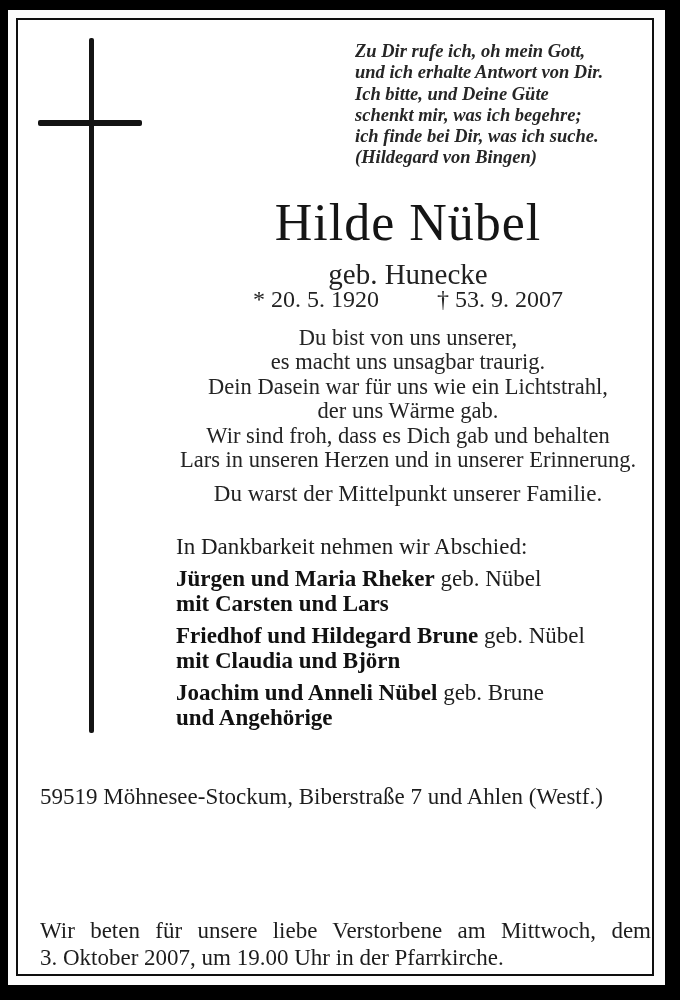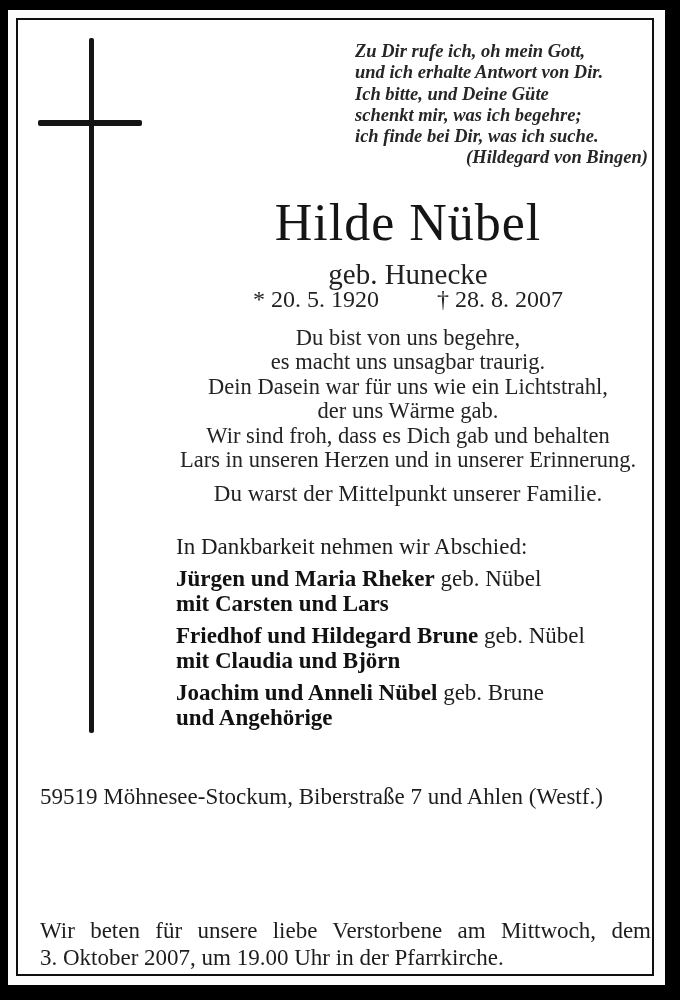--- a/index.html
+++ b/index.html
@@ -15,21 +15,21 @@
     border:2.5px solid #0e0e0e; background:#fff;
   }
 
   
   .cross-v { position:absolute; left:81px; top:28px; width:5px; height:695px; background:#141414; border-radius:2px; }
   .cross-h { position:absolute; left:30px; top:110px; width:104px; height:6px; background:#141414; border-radius:2px; }
 
   
   .quote { position:absolute; left:347px; top:31px; width:293px;
            font-style:italic; font-weight:bold; font-size:18.5px; line-height:21.3px; color:#262626; }
-  .quote .attr { text-align:right; }
+  .quote .attr { }
 
   .centerblock { position:absolute; left:140px; width:520px; text-align:center; }
 
   .name   { top:184px; font-size:52px; line-height:58px; letter-spacing:1px; color:#151515; }
   .maiden { top:248px; font-size:29px; color:#222; }
   .dates  { top:276px; font-size:24px; display:flex; justify-content:center; gap:58px; color:#222;text-align:center; }
 
   .poem   { top:316px; font-size:22.5px; line-height:24.4px; color:#242424; }
   .tribute{ top:471px; font-size:23px; color:#242424; }
 
@@ -63,25 +63,25 @@
     <div>schenkt mir, was ich begehre;</div>
     <div>ich finde bei Dir, was ich suche.</div>
     <div class="attr">(Hildegard von Bingen)</div>
   </div>
 
   <div class="centerblock name">Hilde Nübel</div>
   <div class="centerblock maiden">geb. Hunecke</div>
 
   <div class="centerblock dates">
     <span><span>*</span>&nbsp;<span>20. 5. 1920</span></span>
-    <span><span>†</span>&nbsp;<span>28. 8. 2007</span></span>
+    <span><span>†</span>&nbsp;<span>53. 9. 2007</span></span>
   </div>
 
   <div class="centerblock poem">
-    <div>Du bist von uns begehre,</div>
+    <div>Du bist von uns unserer,</div>
     <div>es macht uns unsagbar traurig.</div>
     <div>Dein Dasein war für uns wie ein Lichtstrahl,</div>
     <div>der uns Wärme gab.</div>
     <div>Wir sind froh, dass es Dich gab und behalten</div>
     <div>Lars in unseren Herzen und in unserer Erinnerung.</div>
   </div>
 
   <div class="centerblock tribute">Du warst der Mittelpunkt unserer Familie.</div>
 
   <div class="farewell">

